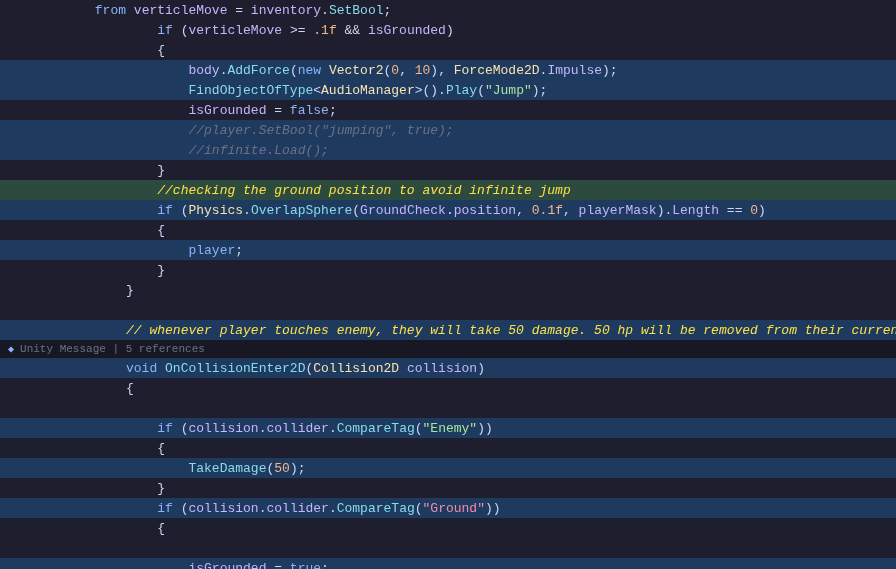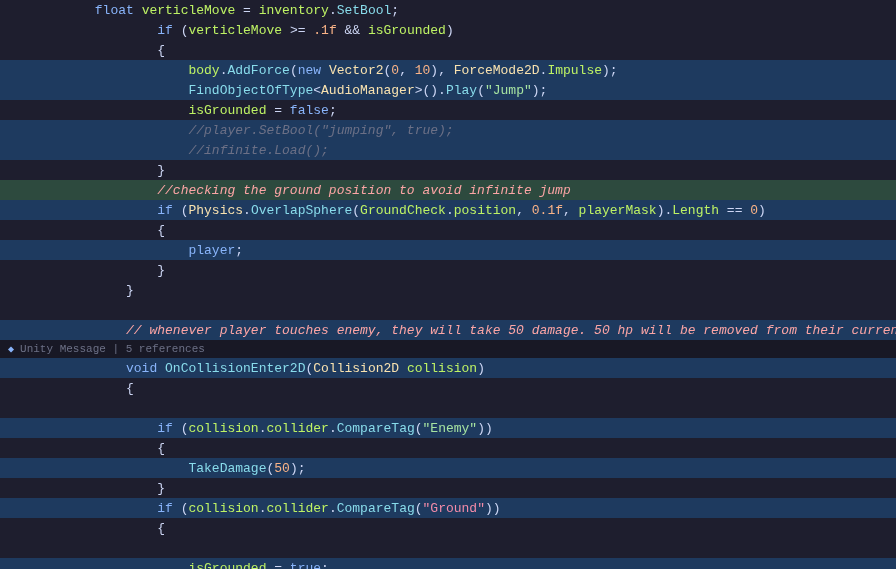--- a/index.html
+++ b/index.html
@@ -35,26 +35,26 @@
       color: #45475a;
       user-select: none;
       font-size: 12px;
     }
     .line-content {
       padding-left: 8px;
       flex: 1;
     }
     
     .kw { color: #89b4fa; } 
-    .var { color: #bef264; } 
+    .var { color: #c4b5fd; } 
     .method { color: #89dceb; } 
     .string { color: #a6e3a1; } 
     .number { color: #fab387; } 
     .comment { color: #6c7086; font-style: italic; } 
-    .comment-highlight { color: #fca5a5; font-style: italic; }
+    .comment-highlight { color: #fde047; font-style: italic; }
     .type { color: #f38ba8; } 
     .punct { color: #cdd6f4; } 
     .bool { color: #89b4fa; } 
     .classname { color: #f9e2af; } 
     .unity-msg {
       background-color: #181825;
       color: #6c7086;
       font-size: 11px;
       padding: 2px 8px;
       display: flex;
@@ -71,21 +71,21 @@
     .hl-comment { background-color: #2d4a3e; }
   </style>
 </head>
 <body>
 
 <div class="code-editor">
 
   <div class="line">
     <span class="line-number"></span>
     <span class="line-content">
-      <span class="kw">float</span><span class="var"> verticleMove </span><span class="punct">= </span><span class="var">inventory</span><span class="punct">.</span><span class="method">SetBool</span><span class="punct">;</span>
+      <span class="kw">from</span><span class="var"> verticleMove </span><span class="punct">= </span><span class="var">inventory</span><span class="punct">.</span><span class="method">SetBool</span><span class="punct">;</span>
     </span>
   </div>
 
   <div class="line">
     <span class="line-number"></span>
     <span class="line-content">
       <span class="kw">        if </span><span class="punct">(</span><span class="var">verticleMove </span><span class="punct">&gt;= </span><span class="number">.1f</span><span class="punct"> &amp;&amp; </span><span class="var">isGrounded</span><span class="punct">)</span>
     </span>
   </div>
 

